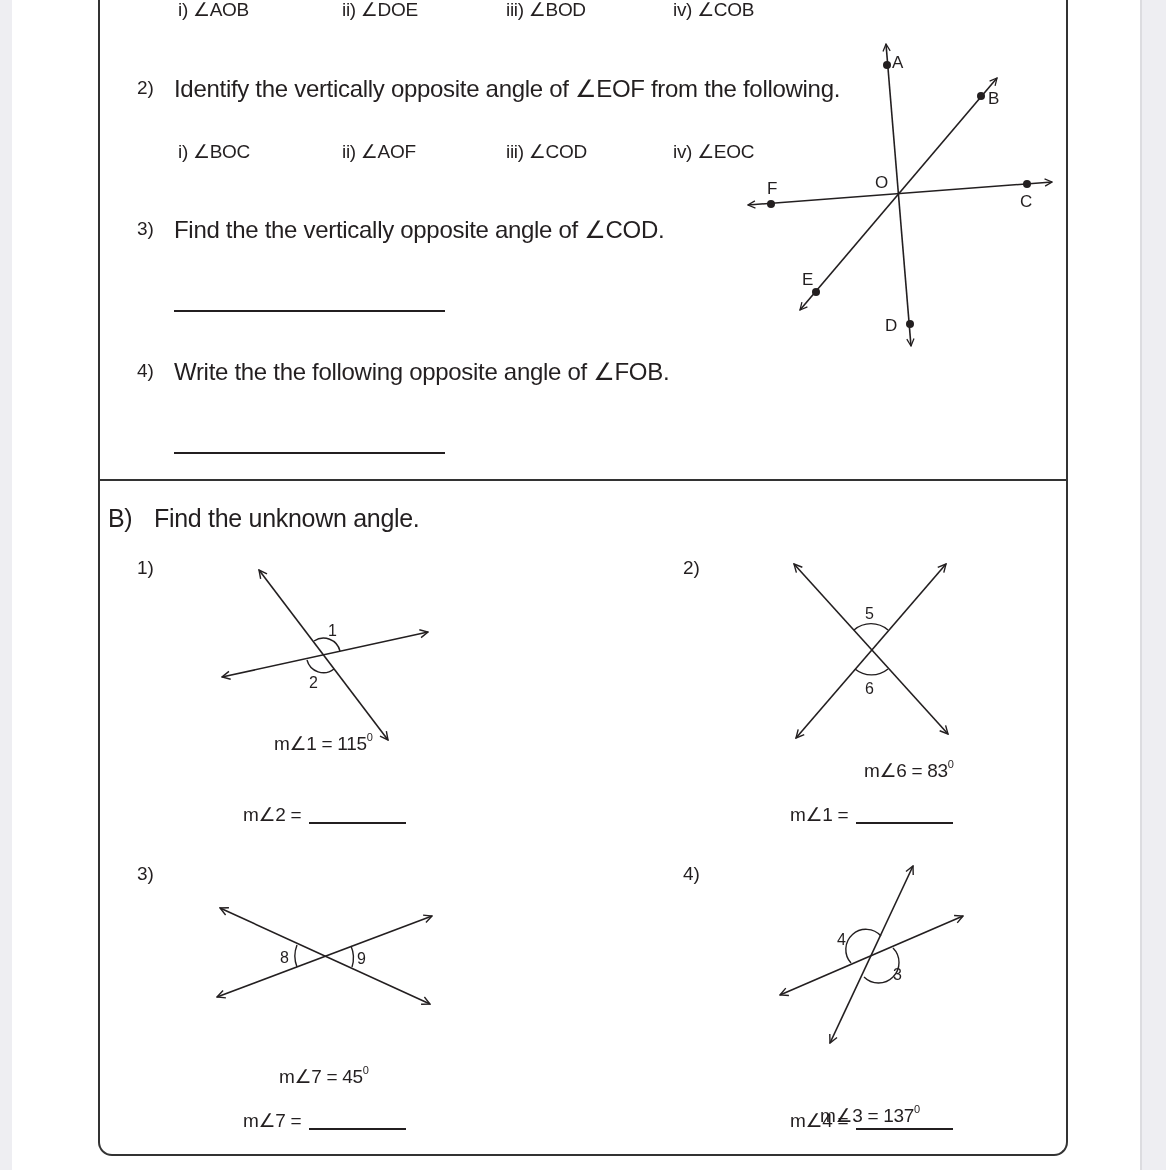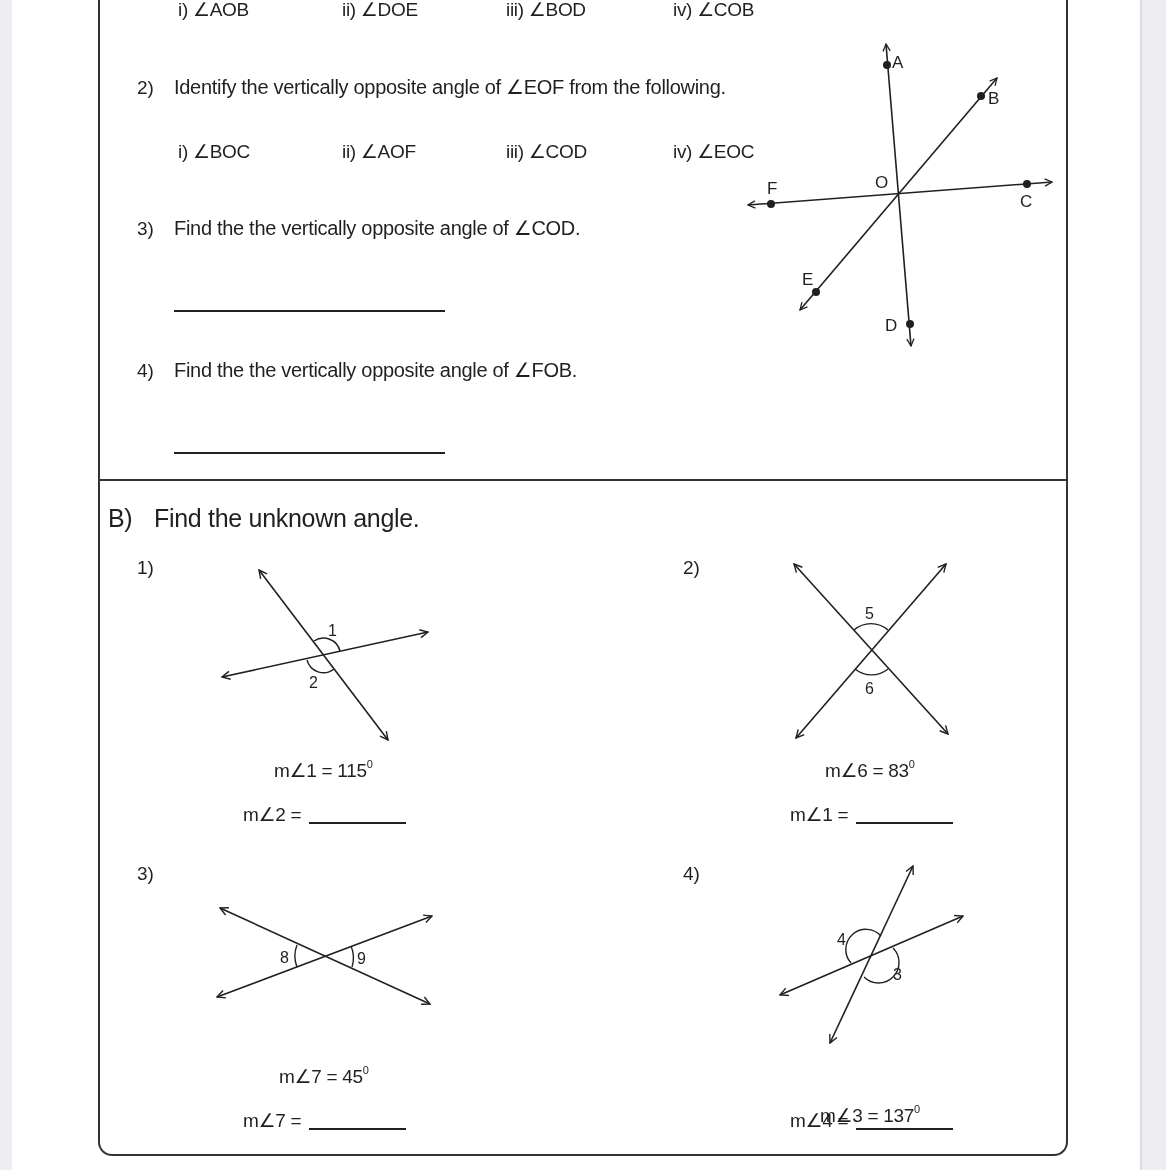--- a/index.html
+++ b/index.html
@@ -20,21 +20,21 @@
     border-left: 2px solid #333; border-right: 2px solid #333; border-bottom: 2px solid #333;
   }
   .box-b {
     position: absolute; left: 86px; top: 479px; width: 966px; height: 675px;
     border-left: 2px solid #333; border-right: 2px solid #333; border-bottom: 2px solid #333;
     border-radius: 0 0 14px 14px;
   }
   .abs { position: absolute; white-space: nowrap; }
   .opt { font-size: 19px; letter-spacing: -0.3px; }
   .qnum { font-size: 19px; }
-  .qtext { font-size: 20px; letter-spacing: -0.3px; }
+  .qtext { font-size: 24px; letter-spacing: -0.3px; }
   .blank { position: absolute; border-bottom: 2px solid #231f20; height: 0; }
   .section-title { font-size: 25px; letter-spacing: -0.3px; }
   .meas { font-size: 19px; letter-spacing: -0.3px; }
   .meas sup { font-size: 11px; position: relative; top: -2px; }
   svg { position: absolute; overflow: visible; }
   svg text { font-family: "Liberation Sans", "DejaVu Sans", sans-serif; fill: #231f20; }
 </style>
 </head>
 <body>
 
@@ -53,21 +53,21 @@
 <span class="abs opt" style="left:178px;top:140px">i) ∠BOC</span>
 <span class="abs opt" style="left:342px;top:140px">ii) ∠AOF</span>
 <span class="abs opt" style="left:506px;top:140px">iii) ∠COD</span>
 <span class="abs opt" style="left:673px;top:140px">iv) ∠EOC</span>
 
 <span class="abs qnum" style="left:137px;top:218px">3)</span>
 <span class="abs qtext" style="left:174px;top:216px">Find the the vertically opposite angle of ∠COD.</span>
 <div class="blank" style="left:174px;top:310px;width:271px"></div>
 
 <span class="abs qnum" style="left:137px;top:360px">4)</span>
-<span class="abs qtext" style="left:174px;top:358px">Find the the vertically opposite angle of ∠FOB.</span>
+<span class="abs qtext" style="left:174px;top:358px">Write the the following opposite angle of ∠FOB.</span>
 <div class="blank" style="left:174px;top:452px;width:271px"></div>
 
 <svg style="left:0;top:0" width="1166" height="480">
   <defs>
     <marker id="arr" viewBox="0 0 10 10" refX="9" refY="5" markerWidth="9" markerHeight="9" orient="auto-start-reverse" markerUnits="userSpaceOnUse">
       <path d="M1,1 L9,5 L1,9" fill="none" stroke="#231f20" stroke-width="1.4"></path>
     </marker>
   </defs>
 
   <line x1="886" y1="44" x2="911" y2="346" stroke="#231f20" stroke-width="1.6" marker-start="url(#arr)" marker-end="url(#arr)"></line>
@@ -135,25 +135,25 @@
   <g>
     <line x1="913" y1="866" x2="830" y2="1043" stroke="#231f20" stroke-width="1.6" marker-start="url(#arr2)" marker-end="url(#arr2)"></line>
     <line x1="780" y1="995" x2="963" y2="916" stroke="#231f20" stroke-width="1.6" marker-start="url(#arr2)" marker-end="url(#arr2)"></line>
     <path d="M851,963 A20,20 0 0,1 881,936" fill="none" stroke="#231f20" stroke-width="1.4"></path>
     <path d="M893,948 A20,20 0 0,1 864,977" fill="none" stroke="#231f20" stroke-width="1.4"></path>
     <text x="837" y="945" font-size="16">4</text>
     <text x="893" y="980" font-size="16">3</text>
   </g>
 </svg>
 
-<span class="abs meas" style="left:274px;top:759px"><span>m∠1 = 115</span><sup>0</sup></span>
+<span class="abs meas" style="left:274px;top:732px"><span>m∠1 = 115</span><sup>0</sup></span>
 <span class="abs meas" style="left:243px;top:803px">m∠2 =</span>
 <div class="blank" style="left:309px;top:822px;width:97px"></div>
 
-<span class="abs meas" style="left:825px;top:759px"><span>m∠6 = 83</span><sup>0</sup></span>
+<span class="abs meas" style="left:864px;top:759px"><span>m∠6 = 83</span><sup>0</sup></span>
 <span class="abs meas" style="left:790px;top:803px">m∠1 =</span>
 <div class="blank" style="left:856px;top:822px;width:97px"></div>
 
 <span class="abs meas" style="left:279px;top:1065px"><span>m∠7 = 45</span><sup>0</sup></span>
 <span class="abs meas" style="left:243px;top:1109px">m∠7 =</span>
 <div class="blank" style="left:309px;top:1128px;width:97px"></div>
 
 <span class="abs meas" style="left:820px;top:1104px"><span>m∠3 = 137</span><sup>0</sup></span>
 <span class="abs meas" style="left:790px;top:1109px">m∠4 =</span>
 <div class="blank" style="left:856px;top:1128px;width:97px"></div>

